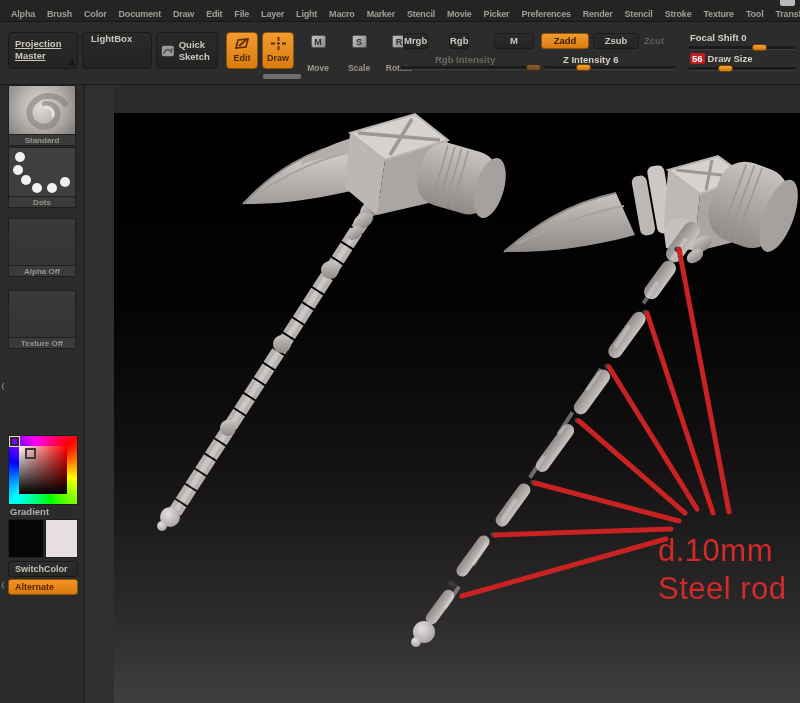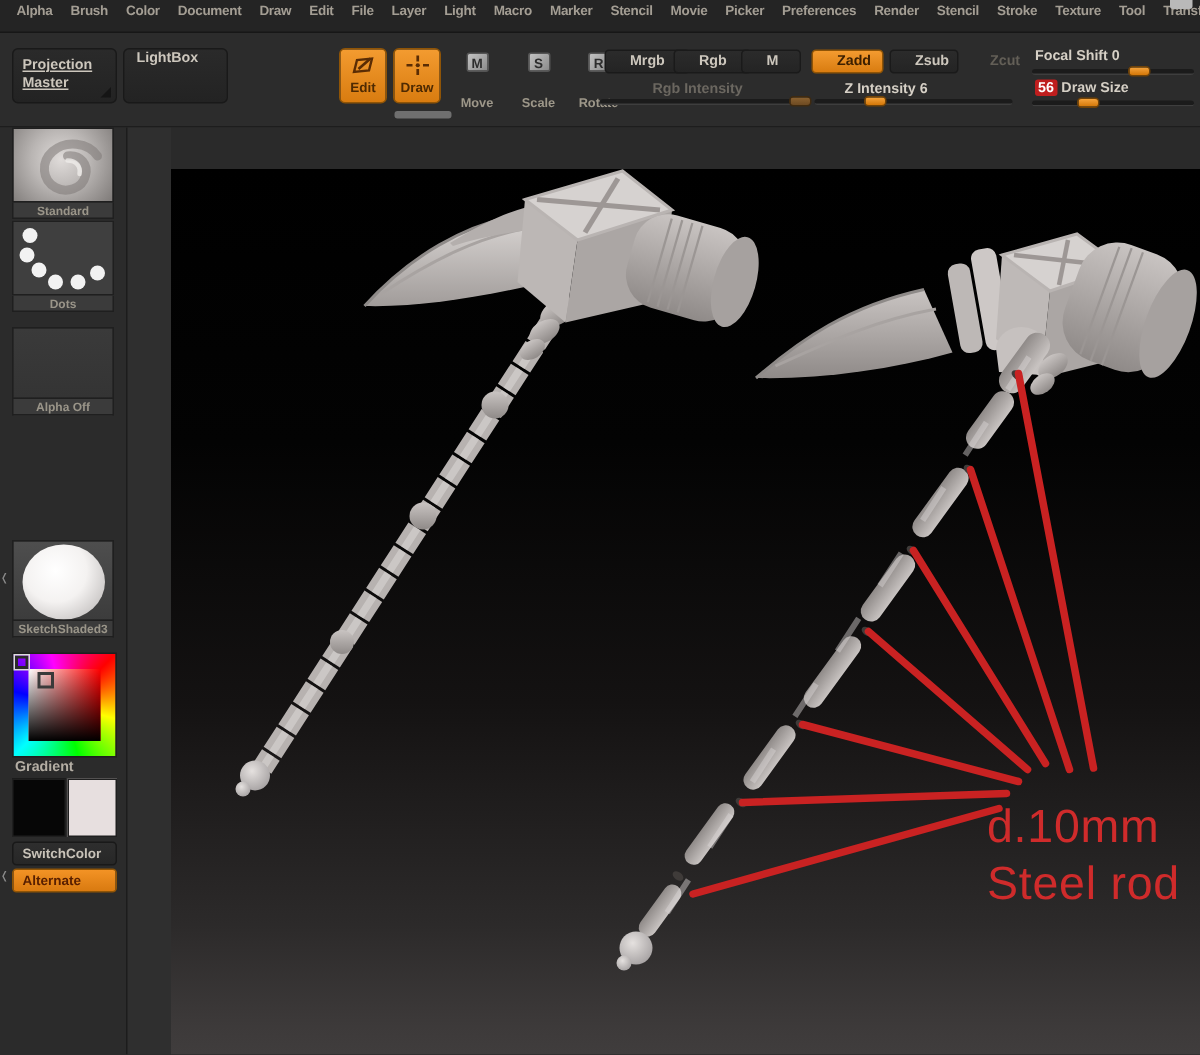--- a/index.html
+++ b/index.html
@@ -3,21 +3,21 @@
 <meta charset="utf-8">
 <style>
   * { margin:0; padding:0; box-sizing:border-box; }
   html,body { width:800px; height:703px; overflow:hidden; background:#2c2c2c;
     font-family:"Liberation Sans", sans-serif; }
   .app { position:relative; width:800px; height:703px; }
 
   
   .menubar { position:absolute; left:0; top:0; width:800px; height:22px;
     background:#242424; border-bottom:1px solid #171717;
-    display:flex; align-items:flex-start; padding-left:8px; gap:6px; }
+    display:flex; align-items:flex-end; padding-left:8px; gap:6px; }
   .menu-item { font-size:9px; font-weight:bold; color:#a49e94; letter-spacing:-0.2px;
     padding:2px 3px; white-space:nowrap; cursor:default; }
   .window-tab { position:absolute; right:5px; top:0; width:15px; height:6px;
     background:#b9b9b9; border-radius:0 0 2px 2px; }
 
   
   .shelf { position:absolute; left:0; top:22px; width:800px; height:63px;
     background:#2c2c2c; border-bottom:1px solid #1d1d1d; }
   .btn-dark { position:absolute; background:linear-gradient(#2a2a2a,#232323);
     border:1px solid #191919; border-radius:4px; color:#cdc7bd;
@@ -28,21 +28,21 @@
   .pm-tri { position:absolute; right:3px; bottom:3px; width:0; height:0;
     border-left:7px solid transparent; border-bottom:7px solid #151515; }
   .tool-toggle { position:absolute; width:38px; text-align:center; }
   .tool-toggle .cube { width:15px; height:13px; margin:0 auto;
     background:linear-gradient(135deg,#c2c2c2,#8a8a8a); border:1px solid #555;
     border-radius:2px; font-size:9px; font-weight:bold; color:#2d2d2d;
     line-height:12px; text-align:center; }
   .tool-toggle .tt-label { font-size:8.5px; font-weight:bold; color:#9d9789; margin-top:15px; }
   .chip { position:absolute; top:11px; height:16px; background:linear-gradient(#2b2b2b,#242424);
     border:1px solid #1a1a1a; border-radius:3px; color:#cdc7bd; font-size:9.5px;
-    font-weight:bold; text-align:center; line-height:14px; padding:0 16px; cursor:default; }
+    font-weight:bold; text-align:center; line-height:14px; padding:0 0; cursor:default; }
   .chip.active { background:linear-gradient(#f39b30,#d97c10); border-color:#8f5406; color:#3d2000; }
   .chip.disabled { background:none; border-color:transparent; color:#635f57; }
   .slider-label { position:absolute; font-size:9.5px; font-weight:bold; color:#d6d0c6; white-space:nowrap; }
   .slider-label.disabled { color:#6b6760; }
   .slider-track { position:absolute; height:4px; background:#1b1b1b;
     border-bottom:1px solid #3e3e3e; border-radius:2px; cursor:default; }
   .slider-handle { position:absolute; top:-2px; width:15px; height:7px; border-radius:3px;
     background:linear-gradient(#f5a33c,#d37708); border:1px solid #6f4208; cursor:default; }
   .slider-handle.dim { background:linear-gradient(#8a6130,#6d4a22); border-color:#3f2a10; }
   .badge-red { display:inline-block; background:#bf1e1e; color:#fff; font-size:9.5px;
@@ -121,20 +121,27 @@
   </div>
 
   <div class="shelf">
     <div class="btn-dark" style="left:8px; top:10px; width:70px; height:37px; padding:5px 6px;text-decoration:underline;">
       <span>Projection Master</span>
       <span class="pm-tri"></span>
     </div>
     <div class="btn-dark" style="left:82px; top:10px; width:70px; height:37px; padding:0 0 0 8px;">
       <span>LightBox</span>
     </div>
+    <div class="btn-dark" style="left:156px; top:10px; width:62px; height:37px; padding:5px 4px; display:flex; gap:4px; align-items:center;">
+      <svg width="16" height="16" viewBox="0 0 16 16">
+        <rect x="1" y="2" width="14" height="12" rx="2" fill="#9a9a9a"></rect>
+        <path d="M3,11 C6,5 9,5 12,9 L13,5" stroke="#4a4a4a" stroke-width="1.6" fill="none"></path>
+      </svg>
+      <span style="width:40px;">Quick Sketch</span>
+    </div>
     <div class="btn-orange" style="left:226px; top:10px; width:32px; height:37px; padding-top:3px;">
       <svg width="17" height="15" viewBox="0 0 17 15">
         <path d="M2,12 L4,4 L14,3 L12,11 Z" stroke="#5a2c04" stroke-width="1.6" fill="none"></path>
         <path d="M5,10 L13,3" stroke="#5a2c04" stroke-width="1.8" fill="none"></path>
       </svg>
       <div>Edit</div>
     </div>
     <div class="btn-orange" style="left:262px; top:10px; width:32px; height:37px; padding-top:3px;">
       <svg width="17" height="15" viewBox="0 0 17 15">
         <path d="M8.5,1 V5 M8.5,10 V14 M1,7.5 H5 M12,7.5 H16" stroke="#5a2c04" stroke-width="1.8"></path>
@@ -210,27 +217,25 @@
         </svg>
       </div>
       <div class="cap">Dots</div>
     </div>
 
     <div class="thumb" style="top:133px;">
       <div class="pic pic-empty"></div>
       <div class="cap">Alpha Off</div>
     </div>
 
-
-    <div class="thumb" style="top:275px;">
-      <div class="pic pic-material">
-        <div class="sphere"></div>
-      </div>
-      <div class="cap">SketchShaded3</div>
-    </div>
+    <div class="thumb" style="top:205px;">
+      <div class="pic pic-empty"></div>
+      <div class="cap">Texture Off</div>
+    </div>
+
 
     <div class="picker">
       <div class="picker-inner"></div>
       <div class="picker-sel-hue"></div>
       <div class="picker-sel-sv"></div>
     </div>
     <div class="side-label" style="top:421px;">Gradient</div>
 
     <div class="swatch" style="left:8px; width:36px; background:#060606;"></div>
     <div class="swatch" style="left:45px; width:33px; background:#e7dfdf;"></div>

